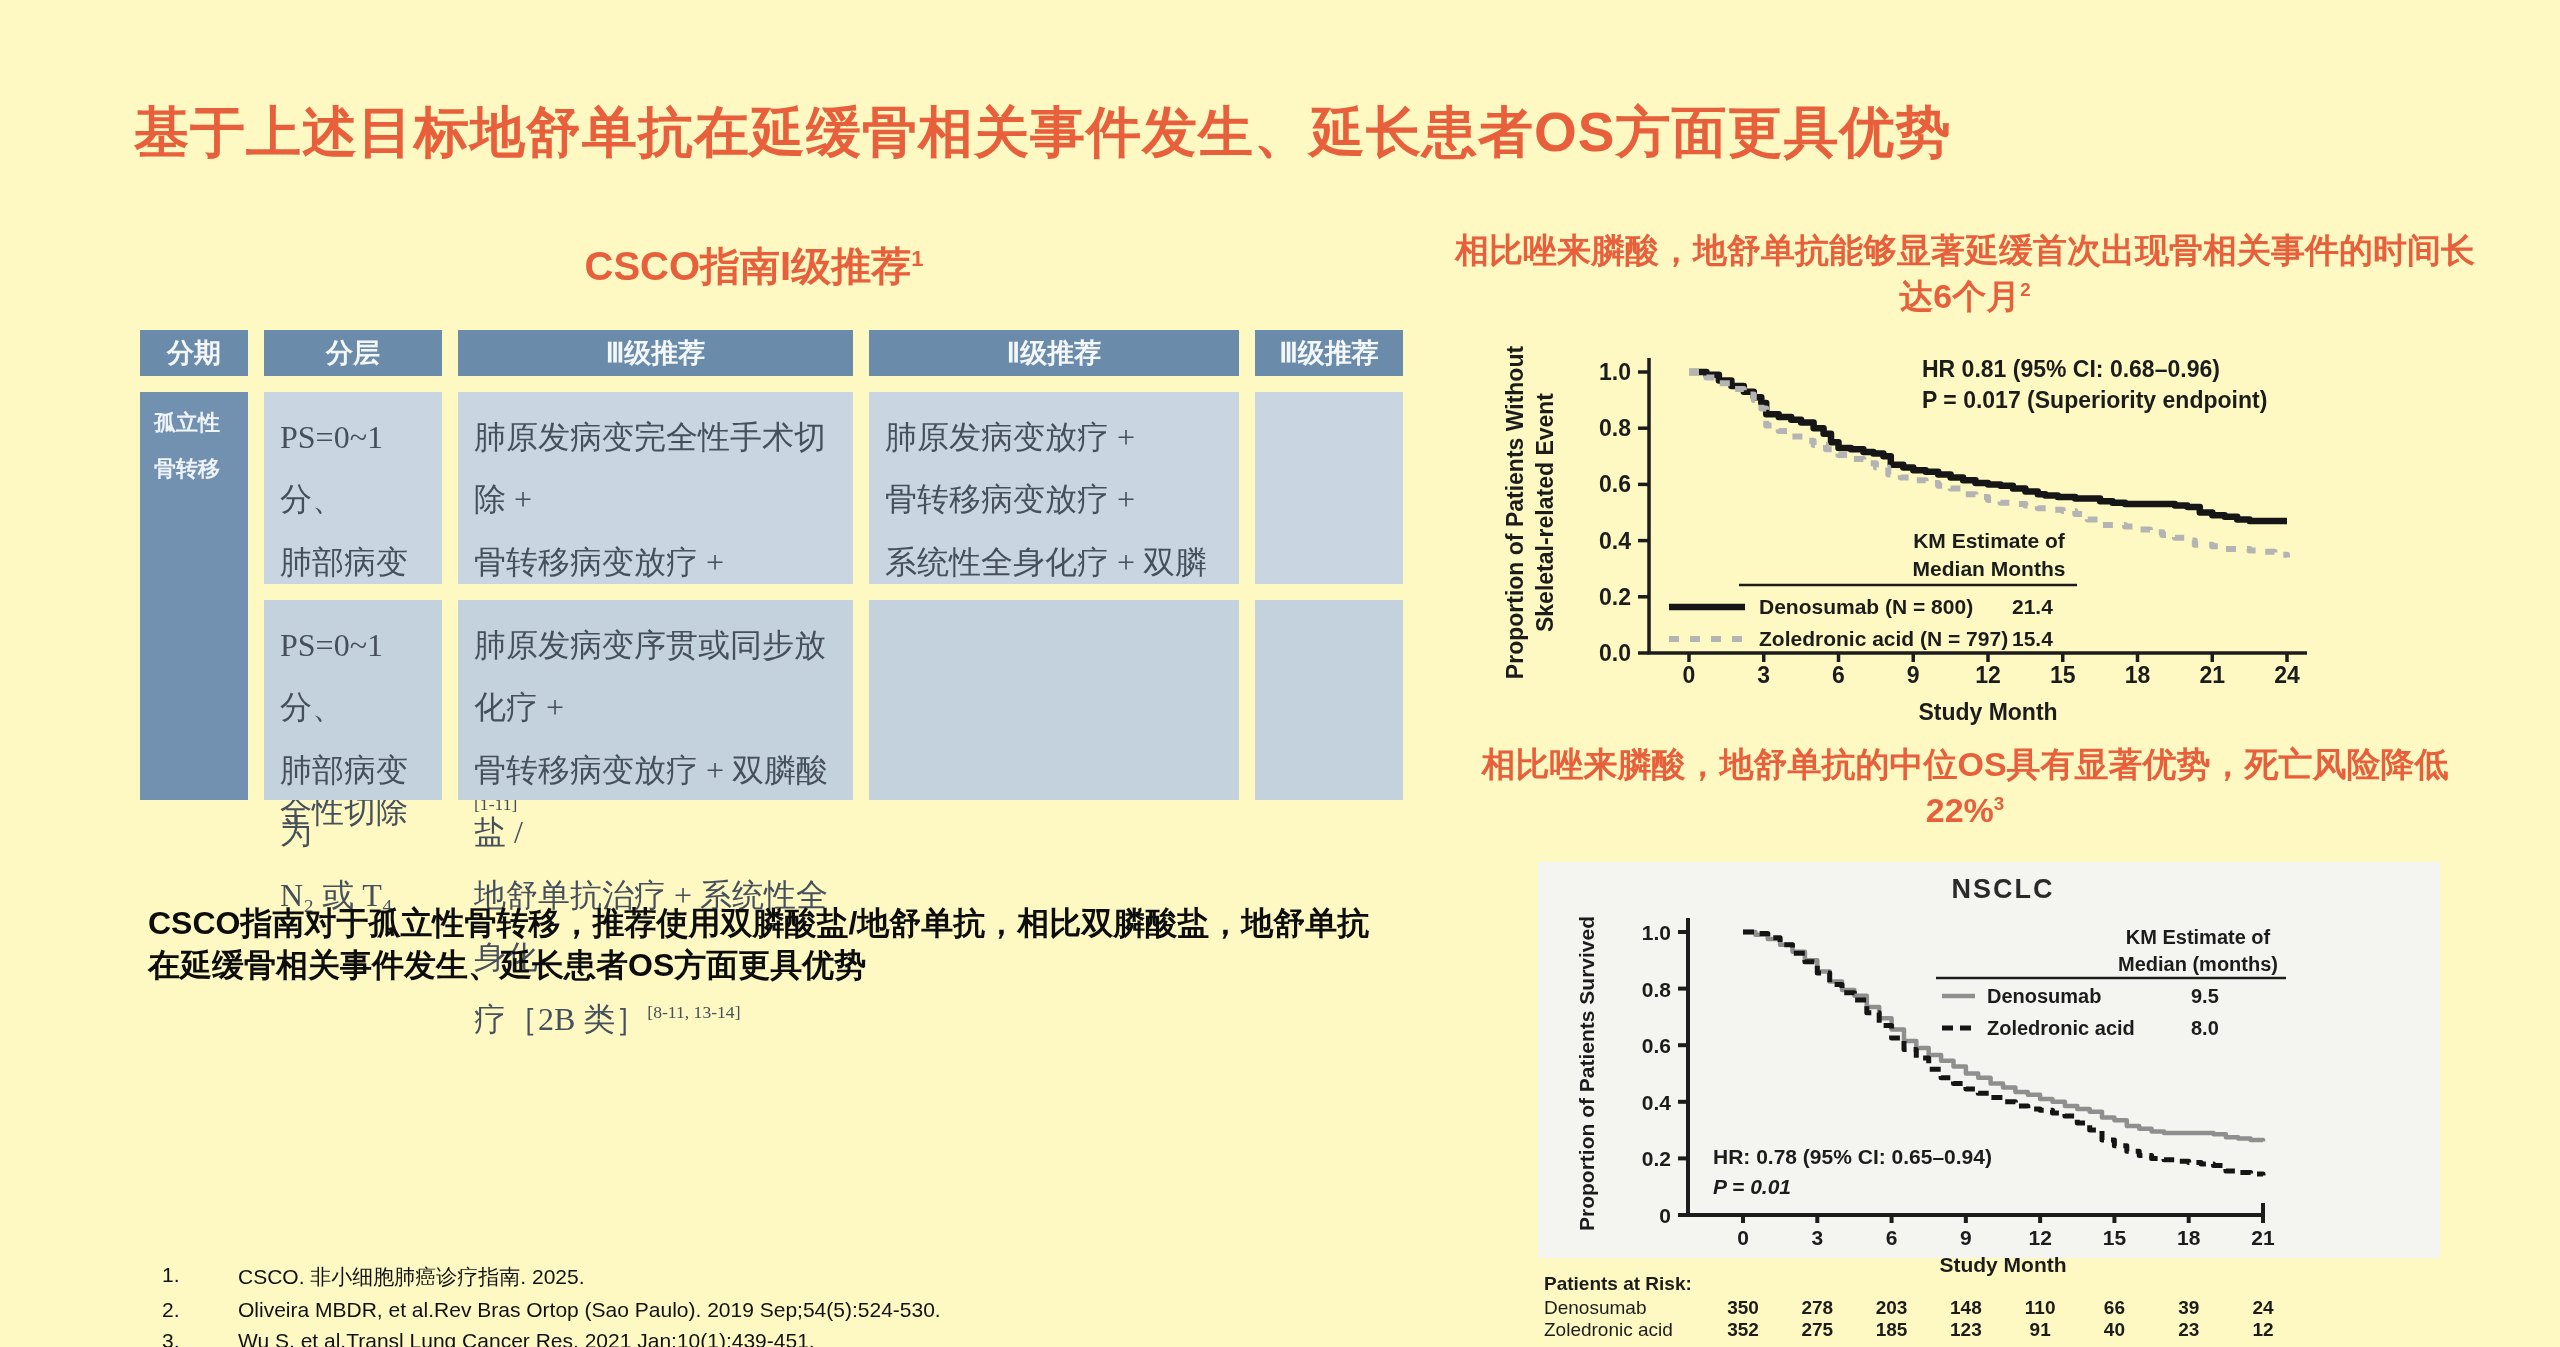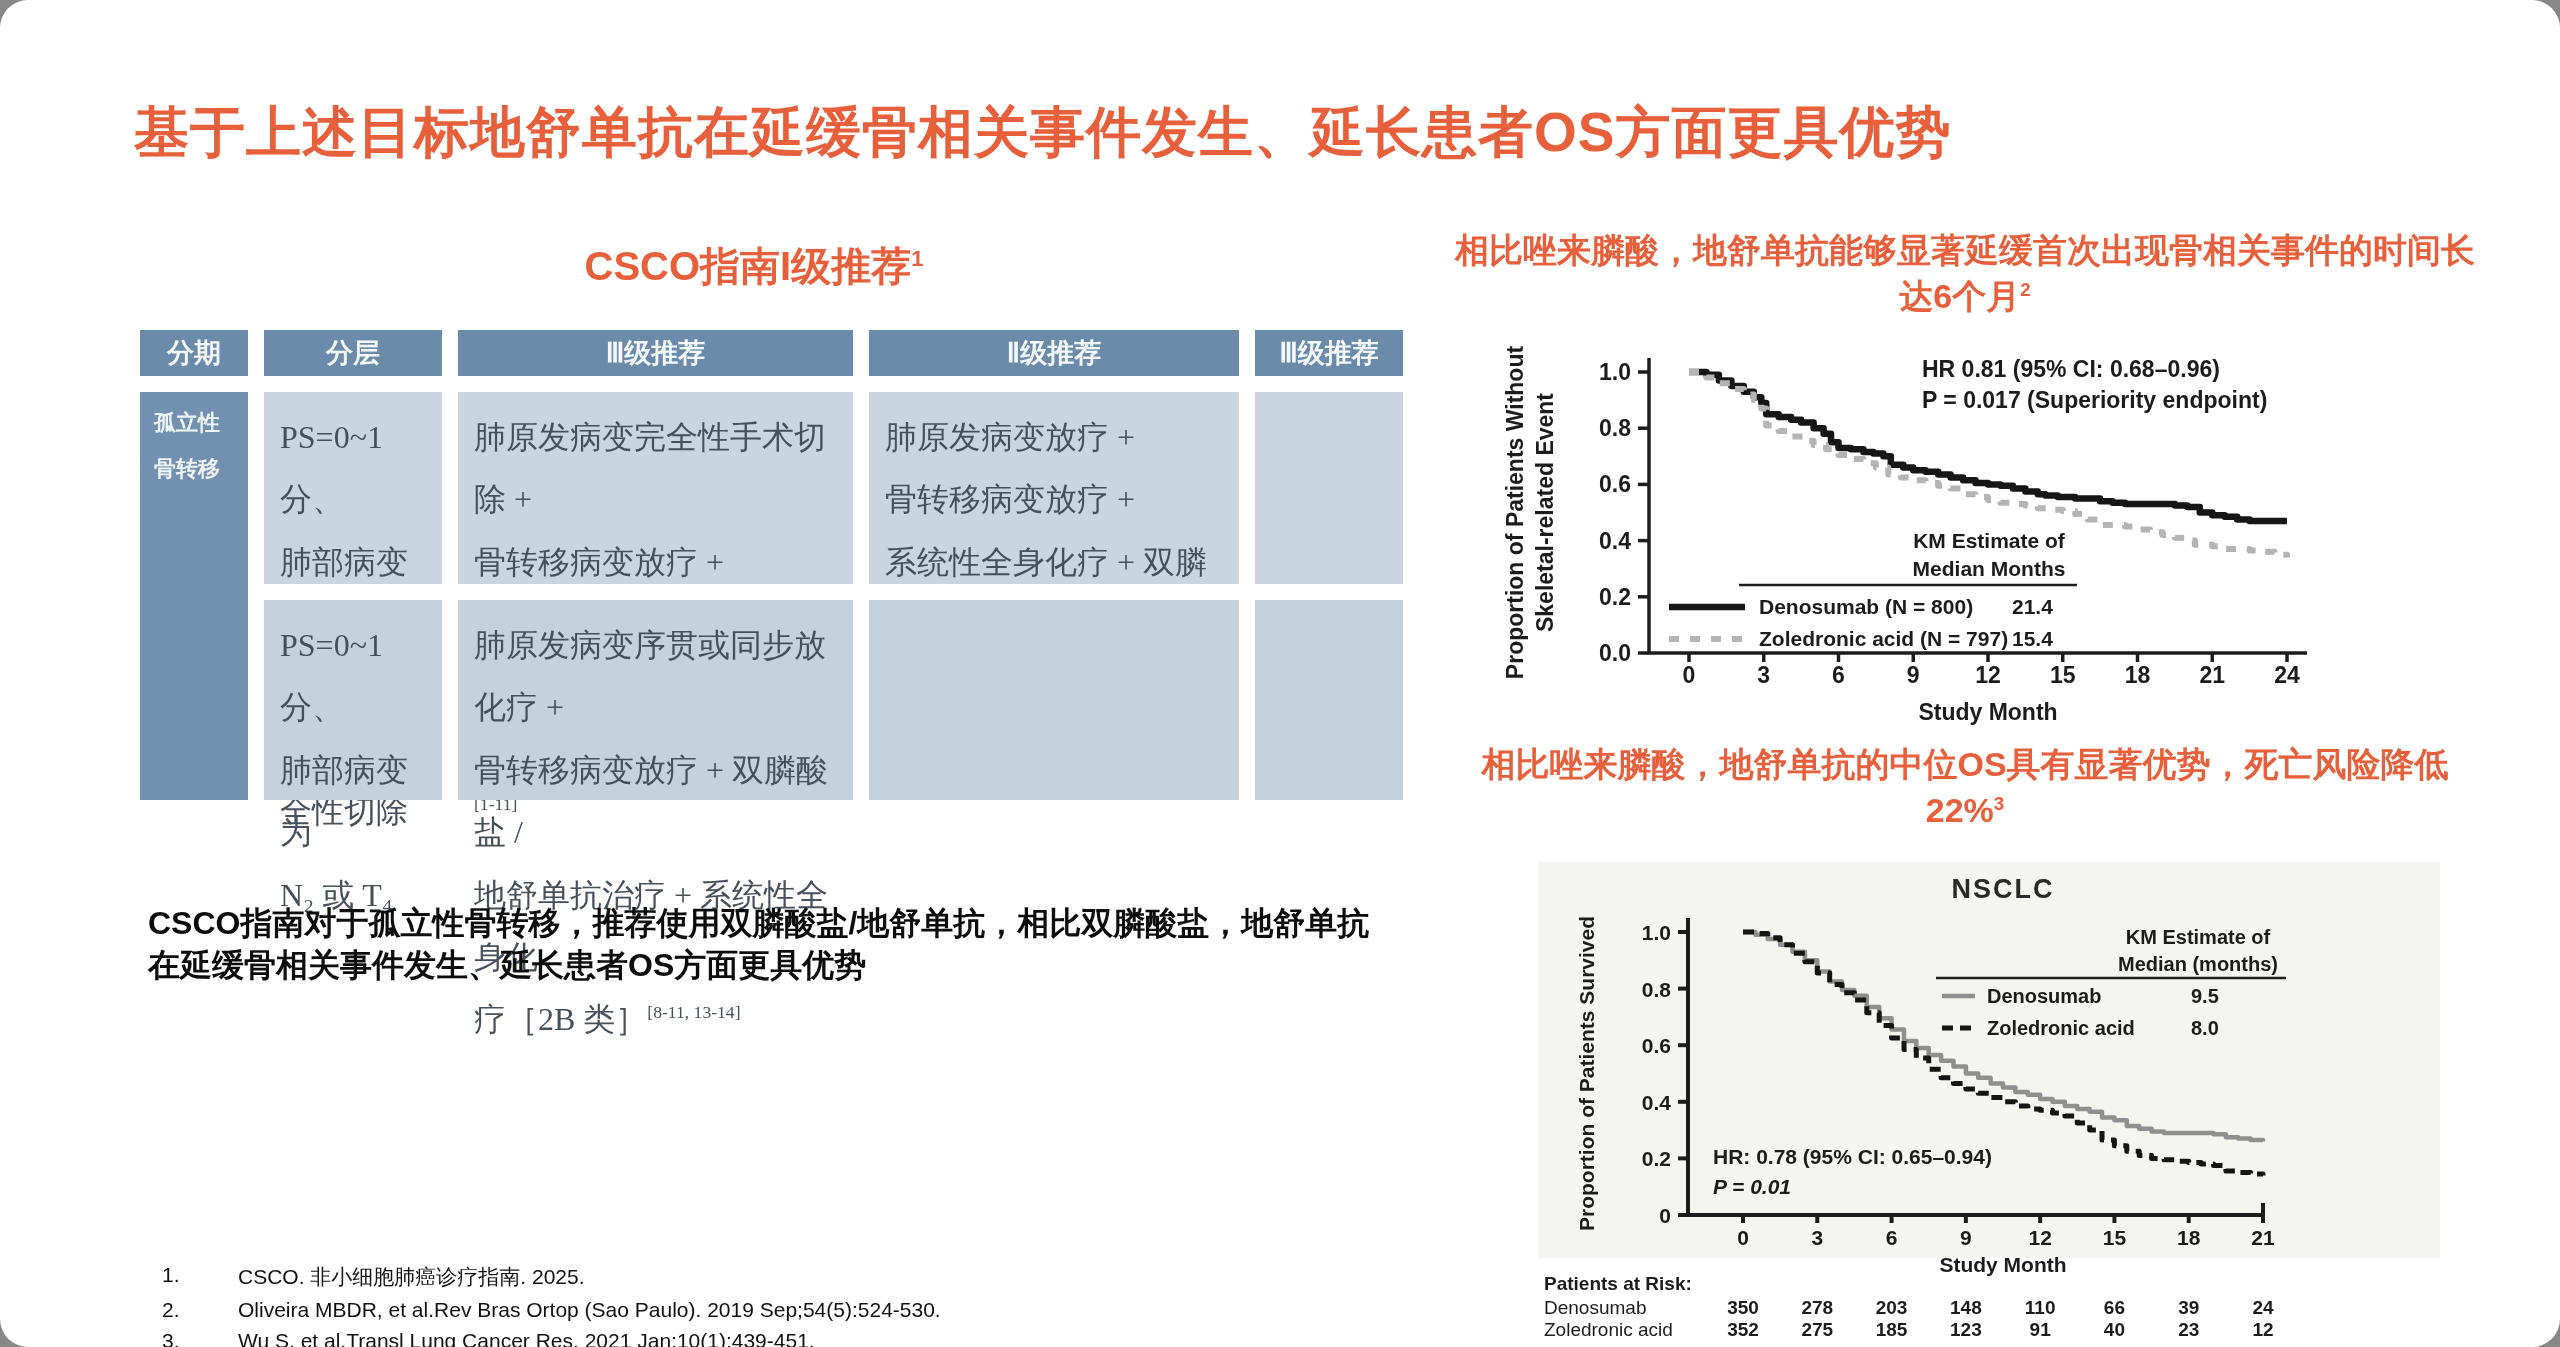--- a/index.html
+++ b/index.html
@@ -1,21 +1,20 @@
 <!DOCTYPE html>
 <html><head>
 <meta charset="utf-8">
 <style>
   * { margin:0; padding:0; box-sizing:border-box; }
   html,body { background:#888; }
   .slide {
     position:relative; width:2560px; height:1347px;
-    background:#ffffff; overflow:hidden;
+    background:#fef9c3; overflow:hidden;
     font-family:"Liberation Sans", sans-serif;
-    border-radius:28px;
   }
   .title {
     position:absolute; left:134px; top:96px; width:2300px;
     font-size:55px; font-weight:bold; color:#E7603B; letter-spacing:1px;
   }
   .subtitle {
     position:absolute; left:140px; top:230px; width:1228px;
     text-align:center; font-size:40px; font-weight:bold; color:#E7603B;margin-top:9px;
   }
   .subtitle sup, .rhead sup { font-size:0.55em; vertical-align:super; }

